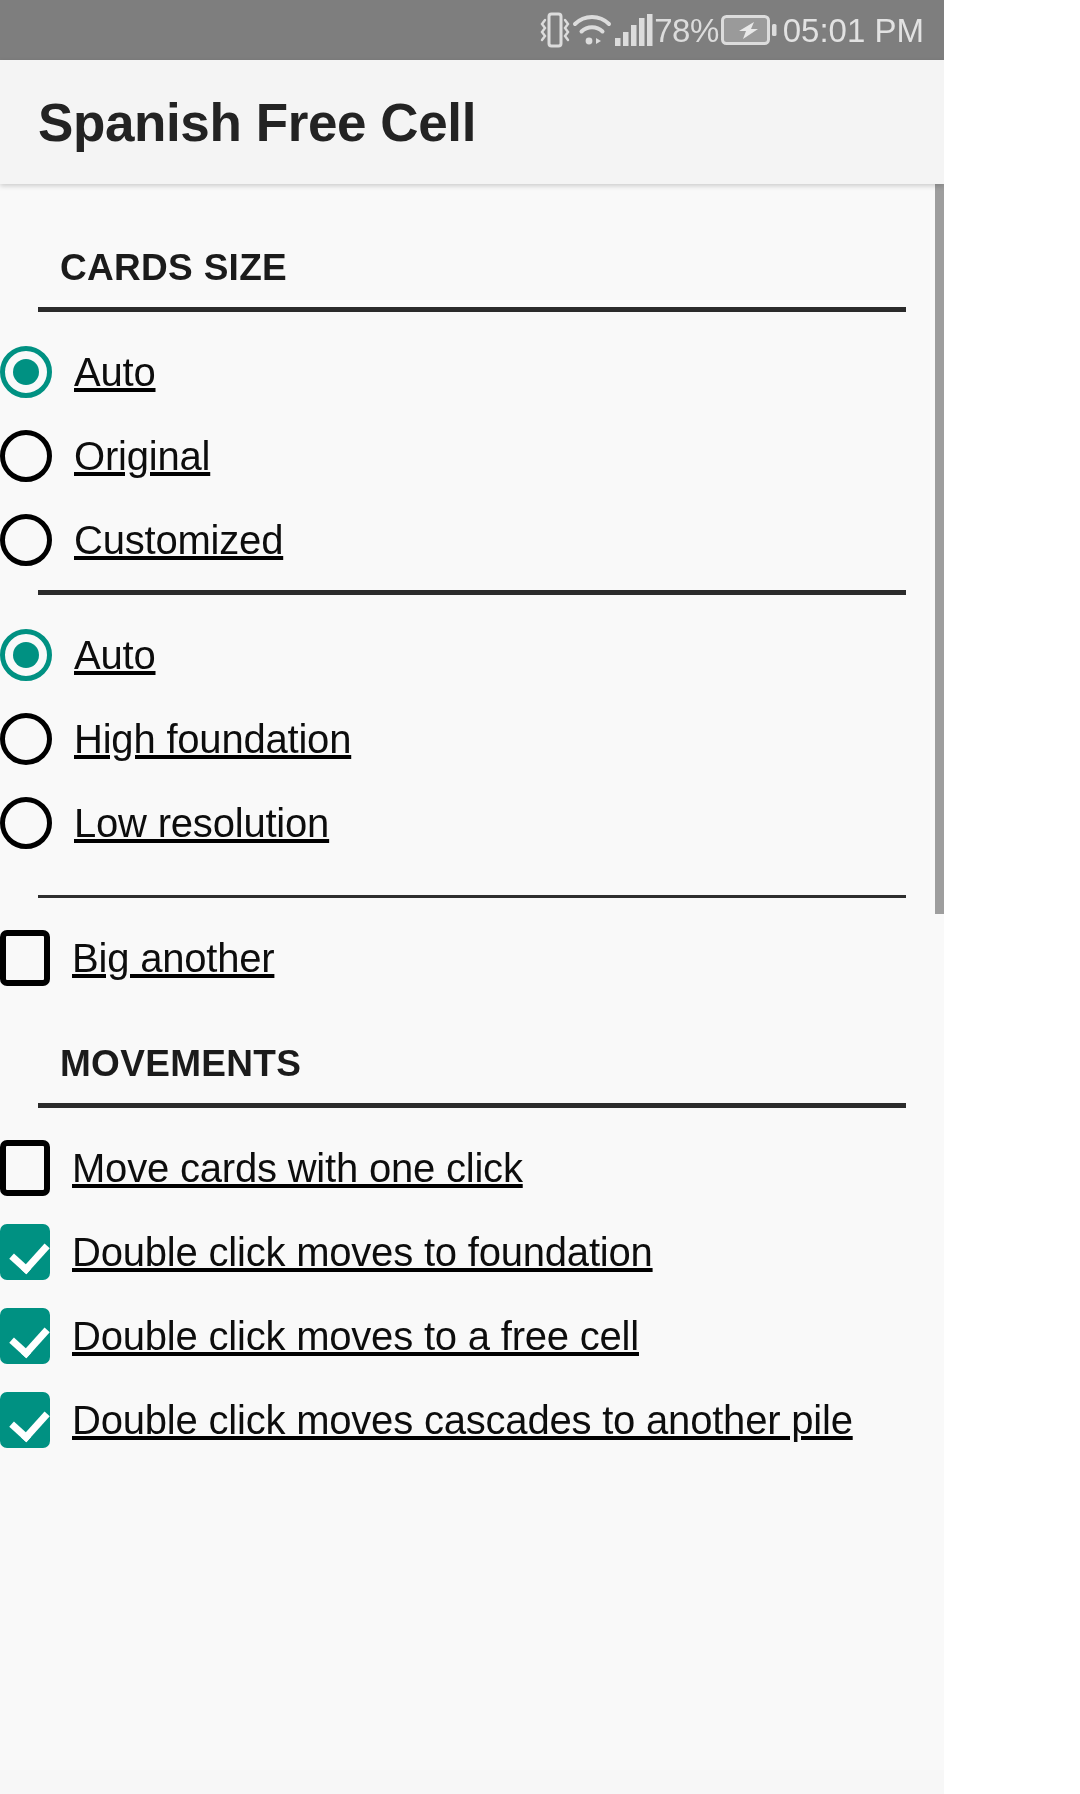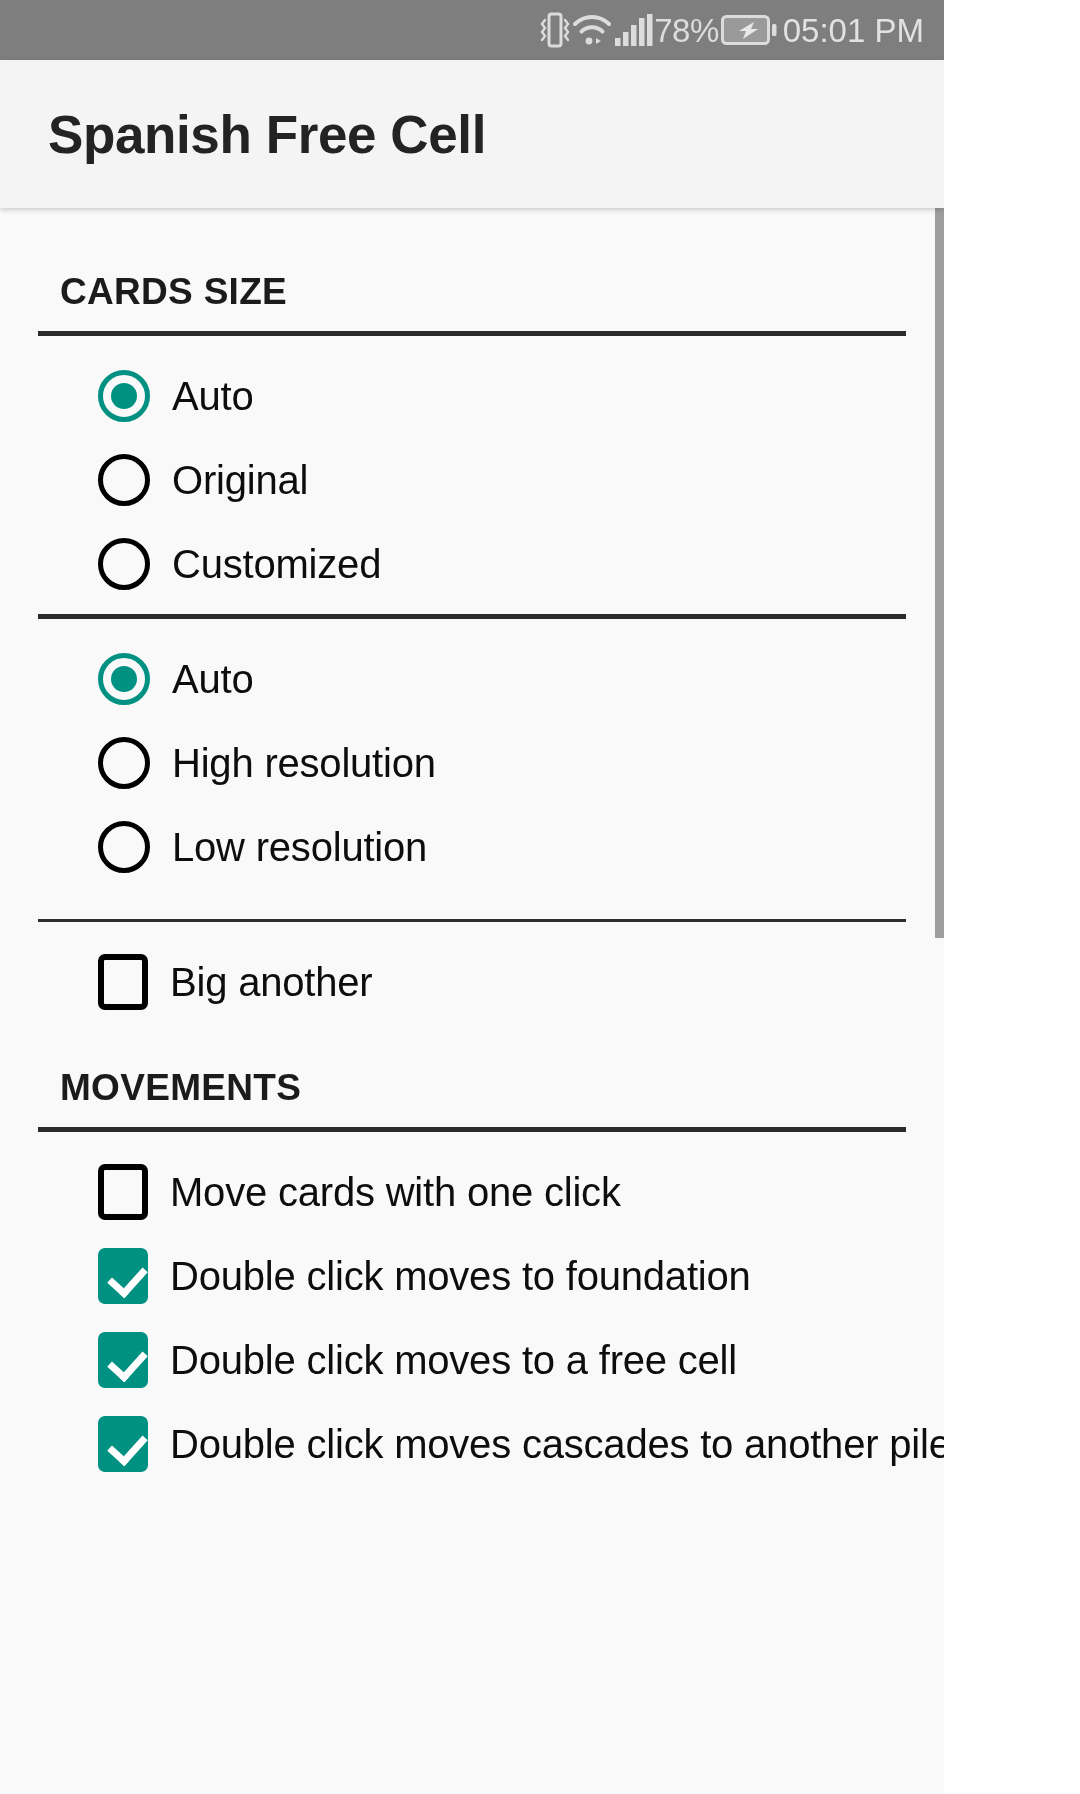--- a/index.html
+++ b/index.html
@@ -38,25 +38,25 @@
   .status-clock {
     color:#e2e2e2;
     font-size:33px;
     letter-spacing:0px;
     line-height:1;
     margin-left:4px;
   }
 
   
   .appbar {
-    height:148px;
+    height:124px;
     background:#f4f4f4;
     display:flex;
     align-items:center;
-    padding-left:48px;
+    padding-left:38px;
     box-shadow:0 2px 5px rgba(0,0,0,0.18);
     position:relative;
     z-index:5;
   }
   .app-title {
     font-size:53px;
     font-weight:bold;
     color:#232323;
     letter-spacing:-0.4px;
   }
@@ -85,22 +85,22 @@
   }
   .thin-rule {
     height:3px;
     background:#2e2e2e;
     margin:30px 38px 0 38px;
   }
 
   .option-row {
     display:flex;
     align-items:center;
-    padding-left:98px;
     height:84px;
+    text-decoration:underline;
   }
   .option-row.first { margin-top:18px; }
   .option-label {
     font-size:40px;
     color:#0d0d0d;
     margin-left:22px;
     letter-spacing:-0.2px;
     white-space:nowrap;
   }
 
@@ -239,21 +239,21 @@
 
     <div>
       <div class="section-rule"></div>
 
       <div class="option-row first">
         <span class="radio checked"></span>
         <span class="option-label">Auto</span>
       </div>
       <div class="option-row">
         <span class="radio"></span>
-        <span class="option-label">High resolution</span>
+        <span class="option-label">High foundation</span>
       </div>
       <div class="option-row">
         <span class="radio"></span>
         <span class="option-label">Low resolution</span>
       </div>
 
       <div class="thin-rule"></div>
 
       <div class="option-row first">
         <span class="checkbox"></span>

